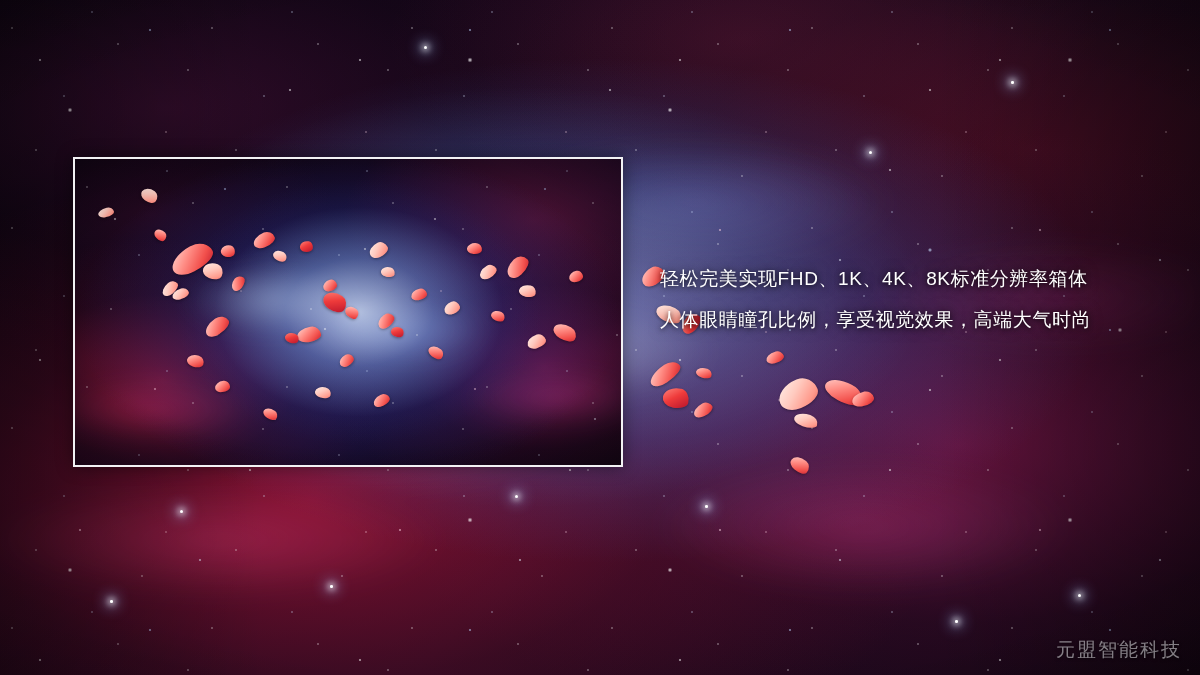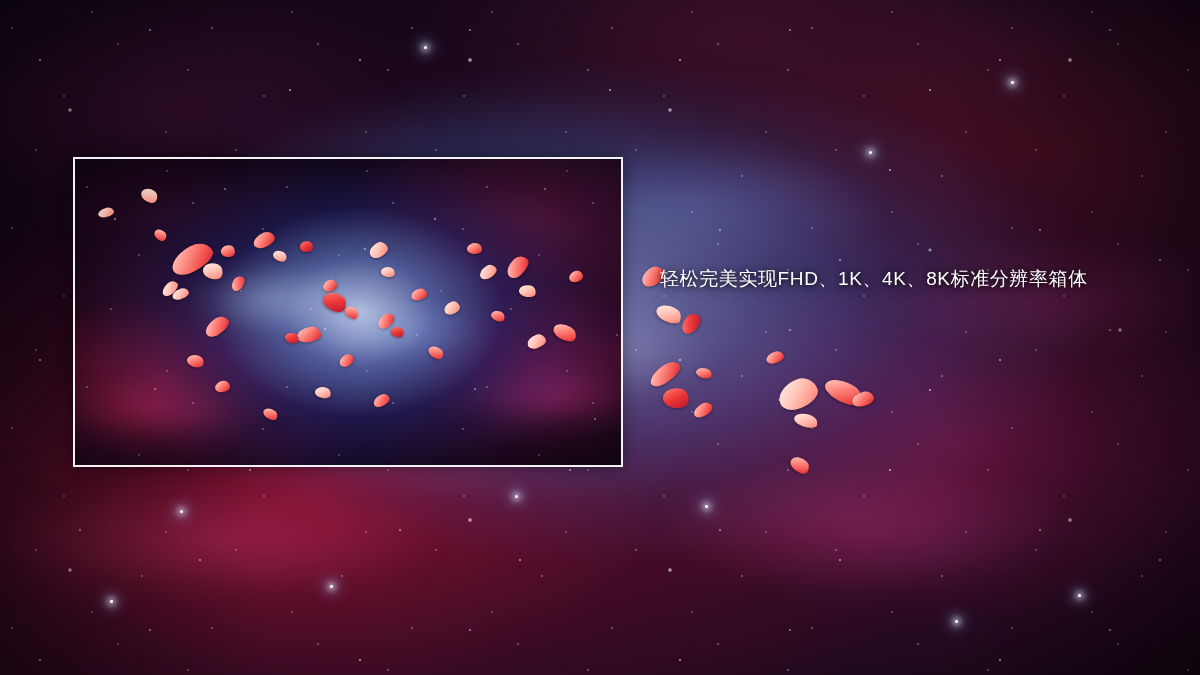--- a/index.html
+++ b/index.html
@@ -216,16 +216,18 @@
   <div class="petal" style="left:693px;top:404px;width:20px;height:12px;transform:rotate(-28deg);"></div>
   <div class="petal pale" style="left:778px;top:380px;width:40px;height:28px;transform:rotate(-22deg);"></div>
   <div class="petal pale" style="left:794px;top:414px;width:24px;height:13px;transform:rotate(18deg);"></div>
   <div class="petal" style="left:824px;top:382px;width:40px;height:20px;transform:rotate(28deg);"></div>
   <div class="petal" style="left:852px;top:392px;width:22px;height:14px;transform:rotate(-12deg);"></div>
   <div class="petal" style="left:790px;top:458px;width:20px;height:14px;transform:rotate(40deg);"></div>
   <div class="petal" style="left:766px;top:352px;width:18px;height:11px;transform:rotate(-16deg);"></div>
 
   <div class="body-copy">
     <div class="body-line">轻松完美实现FHD、1K、4K、8K标准分辨率箱体</div>
+    <div class="body-line">人体眼睛瞳孔比例，享受视觉效果，高端大气时尚</div>
   </div>
 
+  <div class="watermark">元盟智能科技</div>
 
 </div>
 
 </body></html>

